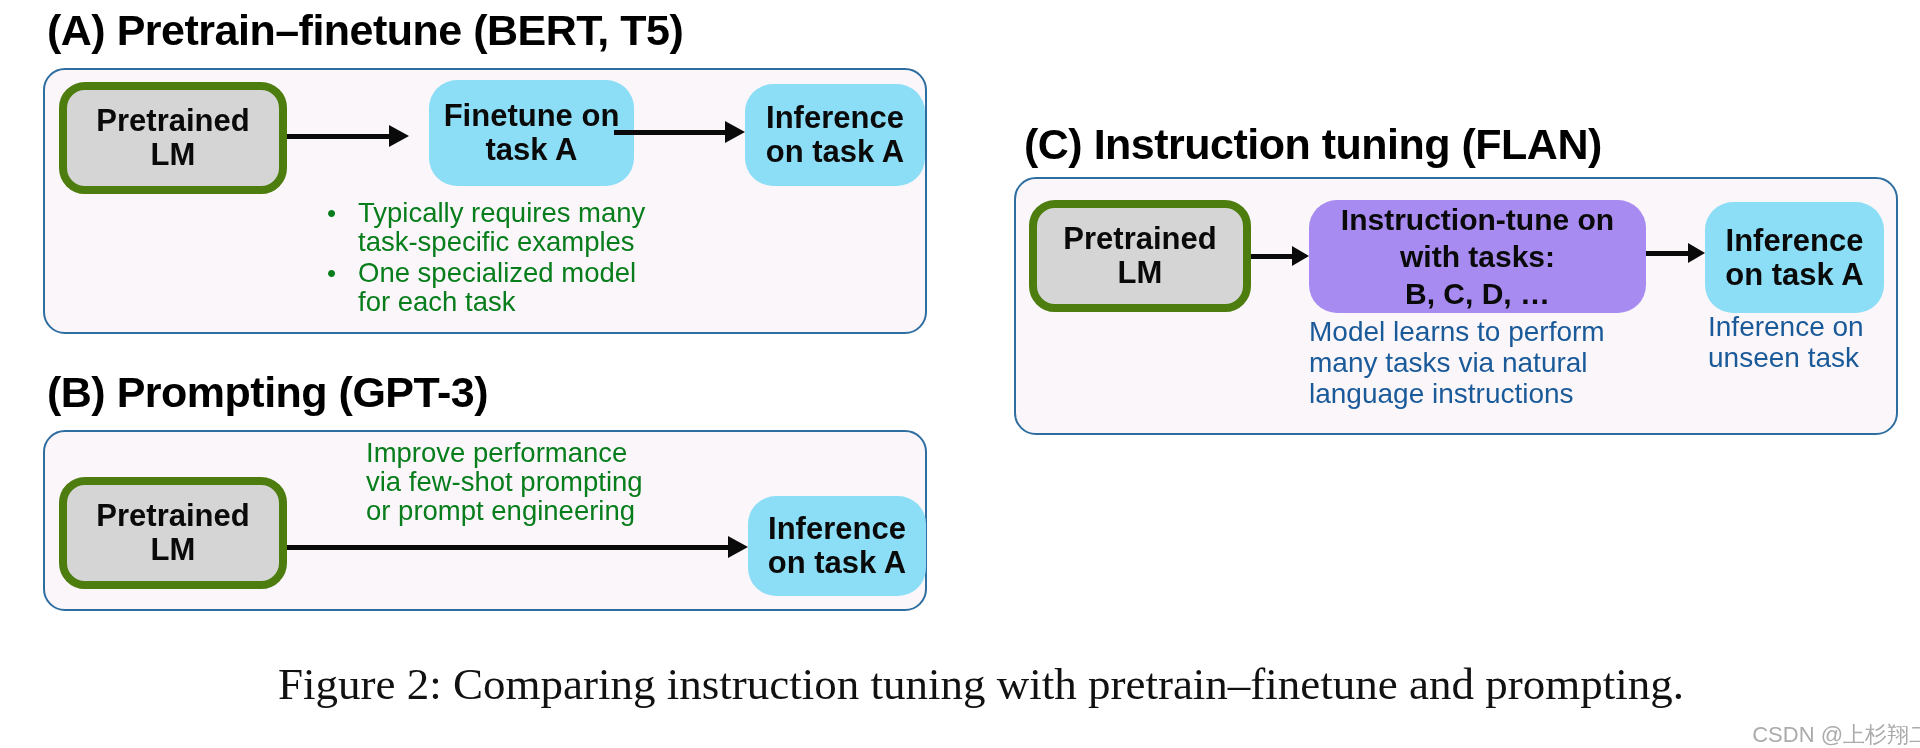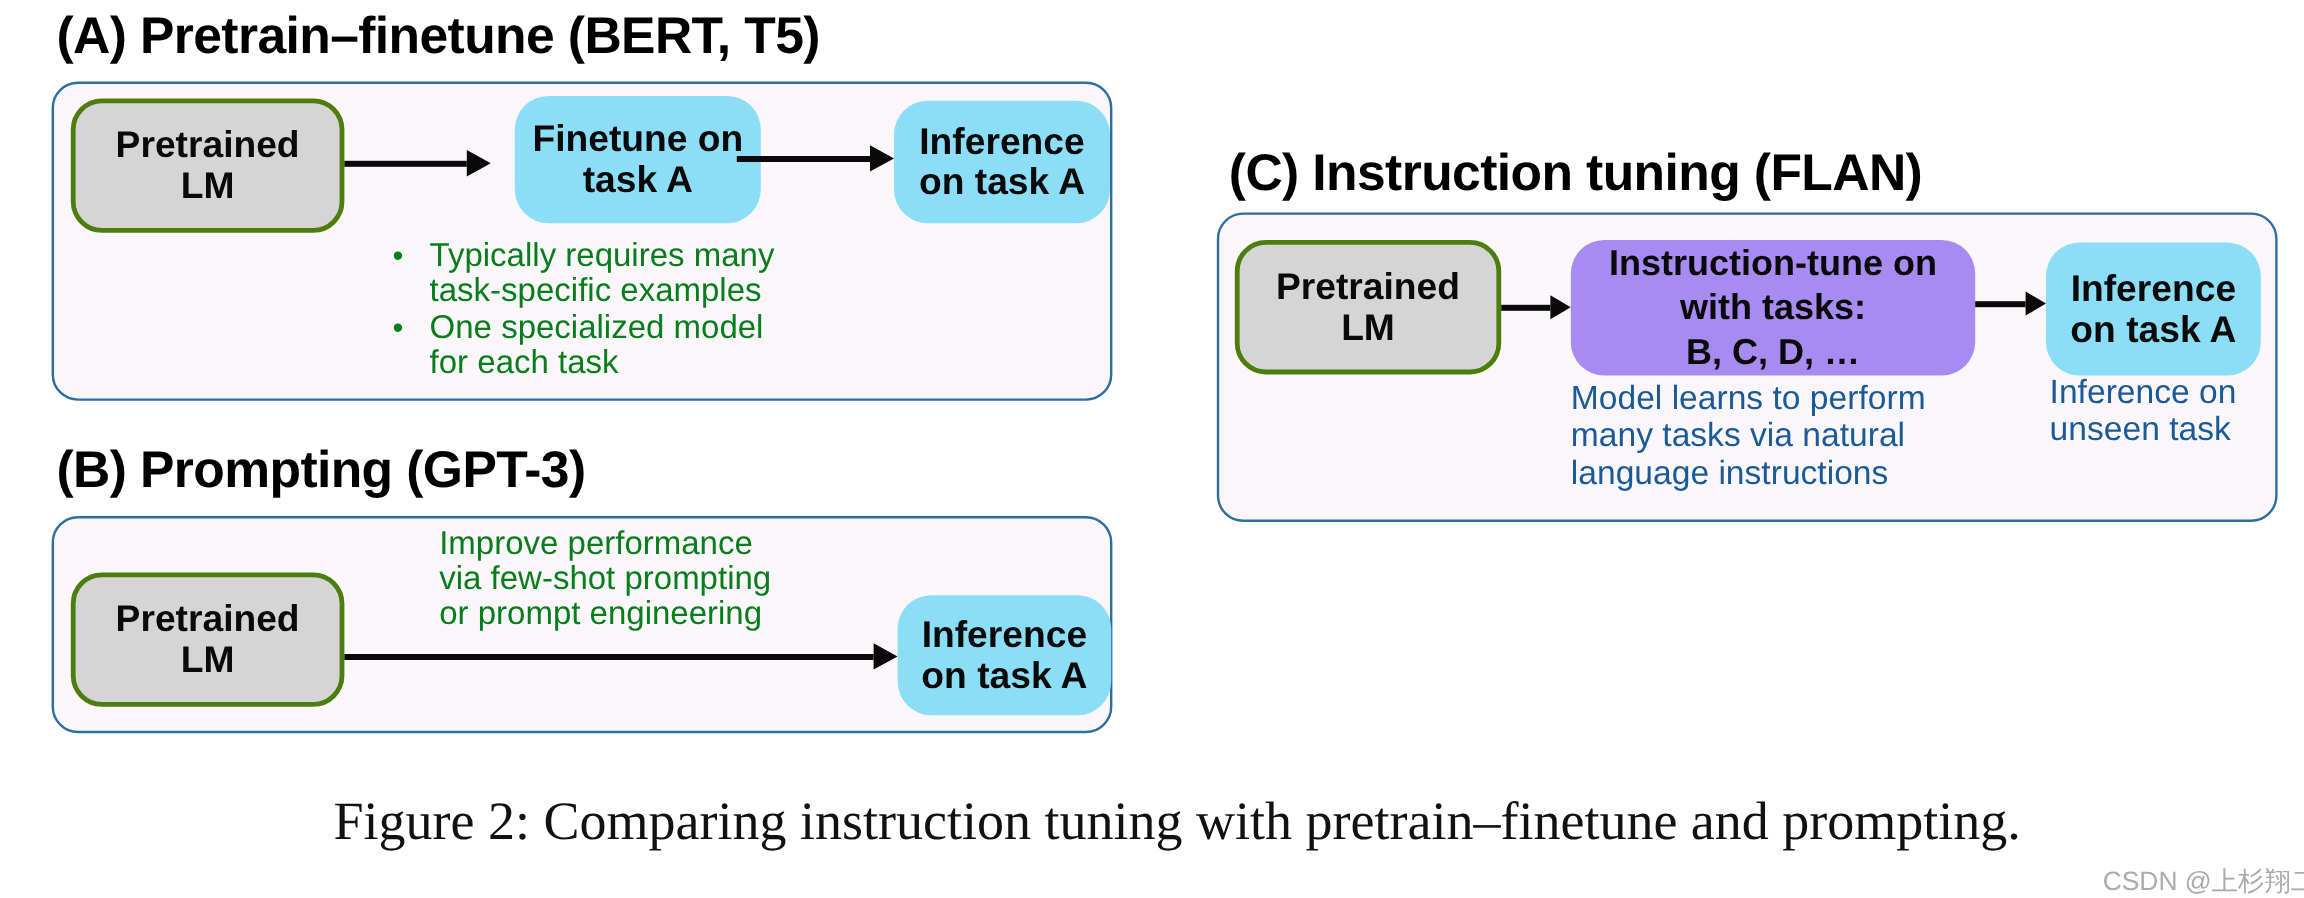--- a/index.html
+++ b/index.html
@@ -14,21 +14,21 @@
   .panel-box{
     position:absolute;background:#fbf6fa;border:2px solid #2e6da0;
     border-radius:22px;box-sizing:border-box;
   }
   .node{
     position:absolute;display:flex;align-items:center;justify-content:center;
     text-align:center;font-weight:bold;color:#0a0a0a;font-size:31px;
     line-height:34px;box-sizing:border-box;
   }
   .ml{white-space:pre-line;}
-  .node-gray{background:#d5d5d5;border:4px solid #4d7c0f;border-radius:26px;}
+  .node-gray{background:#d5d5d5;border:8px solid #4d7c0f;border-radius:26px;}
   .node-cyan{background:#8bdef6;border-radius:28px;}
   .node-purple{background:#a78bf0;border-radius:28px;font-size:30px;line-height:37px;}
   .arrow{position:absolute;display:flex;align-items:center;}
   .arrow .shaft{flex:1;height:5px;background:#0a0a0a;}
   .arrow .head{
     width:0;height:0;border-top:11px solid transparent;
     border-bottom:11px solid transparent;border-left:20px solid #0a0a0a;
   }
   .arrow.short .head{border-top-width:10px;border-bottom-width:10px;border-left-width:17px;}
   .note-green{

